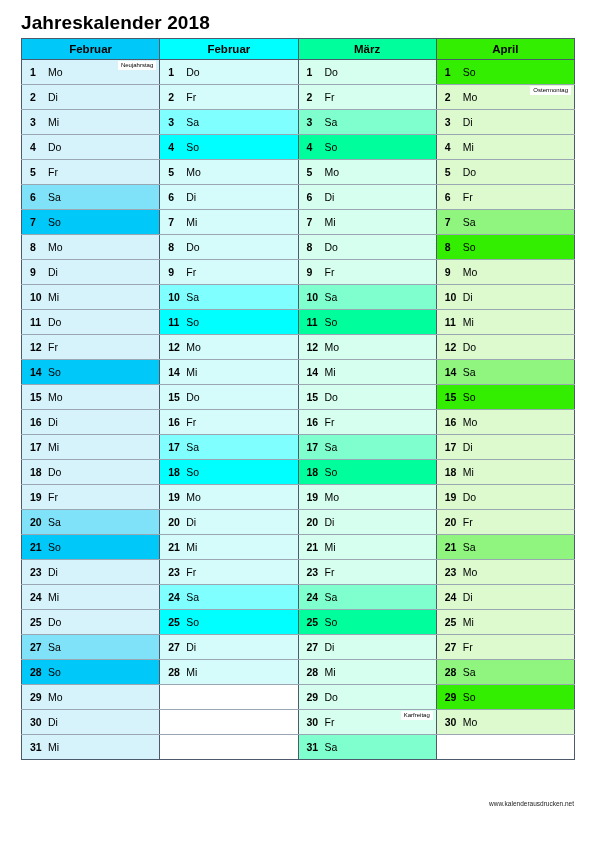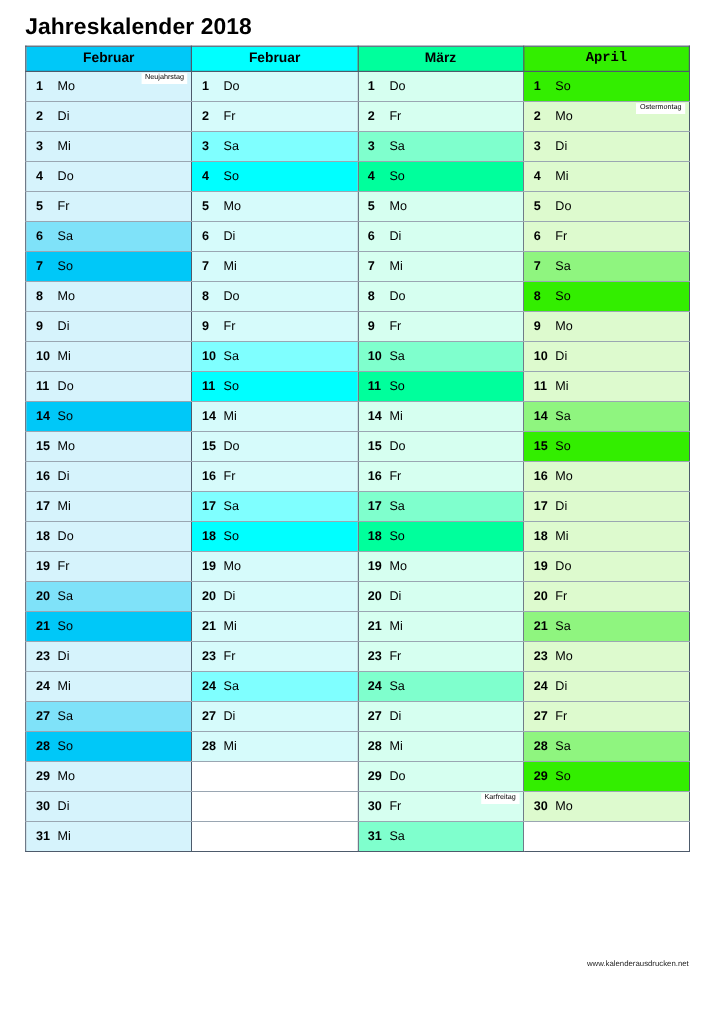--- a/index.html
+++ b/index.html
@@ -122,21 +122,21 @@
         <col>
         <col>
         <col>
         <col>
       </colgroup>
     <thead>
       <tr id="month-header-row">
           <th class="month-head" style="background: rgb(0, 200, 248);"><span>Februar</span></th>
           <th class="month-head" style="background: rgb(0, 255, 255);"><span>Februar</span></th>
           <th class="month-head" style="background: rgb(0, 255, 156);"><span>März</span></th>
-          <th class="month-head" style="background: rgb(51, 238, 0); font-family: Liberation Mono, monospace;"><span>April</span></th>
+          <th class="month-head" style="background: rgb(51, 238, 0);"><span>April</span></th>
         </tr>
     </thead>
     <tbody id="cal-body">
         <tr>
           <td class="day-cell" style="background: rgb(214, 243, 252);">
             <span class="day-inner">
               <span class="dnum">1</span>
               <span class="dwd">Mo</span>
               <span class="holiday">Neujahrstag</span>
             </span>
@@ -415,20 +415,46 @@
             </span>
           </td>
           <td class="day-cell" style="background: rgb(221, 250, 206);">
             <span class="day-inner">
               <span class="dnum">11</span>
               <span class="dwd">Mi</span>
             </span>
           </td>
         </tr>
         <tr>
+          <td class="day-cell" style="background: rgb(214, 243, 252);">
+            <span class="day-inner">
+              <span class="dnum">12</span>
+              <span class="dwd">Fr</span>
+            </span>
+          </td>
+          <td class="day-cell" style="background: rgb(214, 251, 251);">
+            <span class="day-inner">
+              <span class="dnum">12</span>
+              <span class="dwd">Mo</span>
+            </span>
+          </td>
+          <td class="day-cell" style="background: rgb(214, 255, 240);">
+            <span class="day-inner">
+              <span class="dnum">12</span>
+              <span class="dwd">Mo</span>
+            </span>
+          </td>
+          <td class="day-cell" style="background: rgb(221, 250, 206);">
+            <span class="day-inner">
+              <span class="dnum">12</span>
+              <span class="dwd">Do</span>
+            </span>
+          </td>
+        </tr>
+        <tr>
           <td class="day-cell" style="background: rgb(0, 200, 248);">
             <span class="day-inner">
               <span class="dnum">14</span>
               <span class="dwd">So</span>
             </span>
           </td>
           <td class="day-cell" style="background: rgb(214, 251, 251);">
             <span class="day-inner">
               <span class="dnum">14</span>
               <span class="dwd">Mi</span>
@@ -671,20 +697,46 @@
           <td class="day-cell" style="background: rgb(127, 255, 205);">
             <span class="day-inner">
               <span class="dnum">24</span>
               <span class="dwd">Sa</span>
             </span>
           </td>
           <td class="day-cell" style="background: rgb(221, 250, 206);">
             <span class="day-inner">
               <span class="dnum">24</span>
               <span class="dwd">Di</span>
+            </span>
+          </td>
+        </tr>
+        <tr>
+          <td class="day-cell" style="background: rgb(214, 243, 252);">
+            <span class="day-inner">
+              <span class="dnum">25</span>
+              <span class="dwd">Do</span>
+            </span>
+          </td>
+          <td class="day-cell" style="background: rgb(0, 255, 255);">
+            <span class="day-inner">
+              <span class="dnum">25</span>
+              <span class="dwd">So</span>
+            </span>
+          </td>
+          <td class="day-cell" style="background: rgb(0, 255, 156);">
+            <span class="day-inner">
+              <span class="dnum">25</span>
+              <span class="dwd">So</span>
+            </span>
+          </td>
+          <td class="day-cell" style="background: rgb(221, 250, 206);">
+            <span class="day-inner">
+              <span class="dnum">25</span>
+              <span class="dwd">Mi</span>
             </span>
           </td>
         </tr>
         <tr>
           <td class="day-cell" style="background: rgb(127, 226, 249);">
             <span class="day-inner">
               <span class="dnum">27</span>
               <span class="dwd">Sa</span>
             </span>
           </td>

